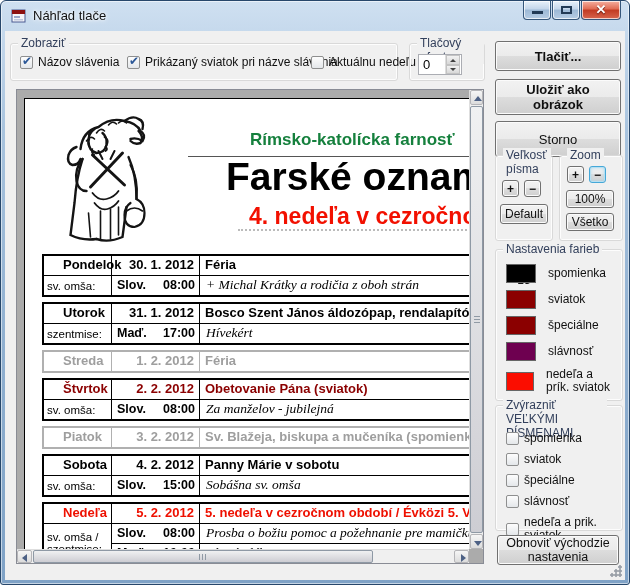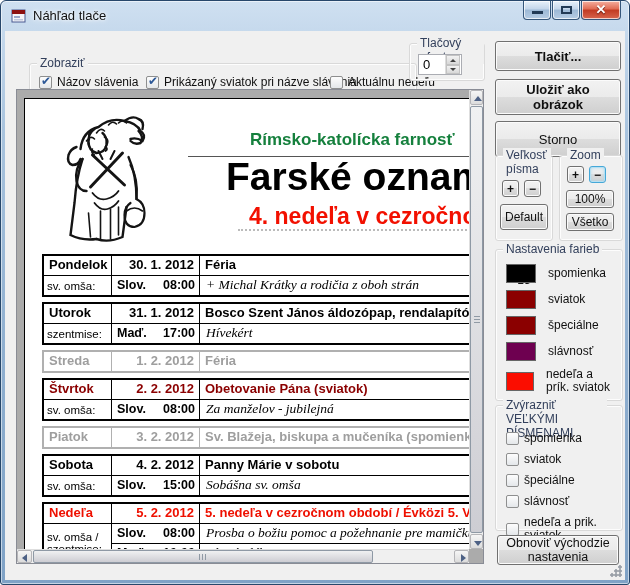--- a/index.html
+++ b/index.html
@@ -80,21 +80,21 @@
   .doc-header{position:absolute;left:225px;top:31px;font-size:17px;font-weight:bold;color:#15803d;white-space:nowrap;}
   .doc-rule{position:absolute;left:163px;top:57px;width:530px;height:1px;background:#555;}
   .doc-title{position:absolute;left:201px;top:56px;font-size:39px;font-weight:bold;color:#000;white-space:nowrap;}
   .doc-subtitle{position:absolute;left:224px;top:104px;font-size:23px;font-weight:bold;color:#f21000;white-space:nowrap;}
   .doc-dotrule{position:absolute;left:213px;top:130px;width:480px;border-top:2px dotted #bbb;}
   .logo{position:absolute;left:25px;top:8px;width:115px;height:140px;}
   .schedule{position:absolute;left:17px;top:155px;width:648px;}
   .day-block{border:2px solid #000;margin-bottom:5px;}
   .day-block.s-muted{border-color:#b0b0b0;}
   .day-row{display:flex;height:19px;line-height:18px;font-weight:bold;font-size:13px;color:#000;}
-  .c-day{width:68px;padding-left:5px;border-right:1px solid #000;}
+  .c-day{width:68px;padding-left:19px;border-right:1px solid #000;}
   .c-date{width:88px;text-align:right;padding-right:5px;border-right:1px solid #000;}
   .c-title{flex:1;padding-left:5px;white-space:nowrap;overflow:hidden;}
   .s-muted .day-row{color:#9e9e9e;}
   .s-muted .c-day,.s-muted .c-date{border-color:#b0b0b0;}
   .s-feast .day-row{color:#8B0000;}
   .s-sunday .day-row{color:#ee1000;}
   .mass-area{display:flex;border-top:1px solid #000;}
   .mass-labels{width:68px;padding-left:3px;border-right:1px solid #000;display:flex;
     flex-direction:column;justify-content:center;font-size:11.5px;color:#000;}
   .mass-rows{flex:1;display:flex;flex-direction:column;}
@@ -134,21 +134,21 @@
           <span class="glyph-max"></span>
         </div>
       <div class="capbtn close">
           <span class="glyph-x">✕</span>
         </div>
     </div>
   </div>
 
   <div class="client">
 
-    <div class="groupbox" style="left:24px;top:12px;width:388px;height:38px;margin-top:20px;">
+    <div class="groupbox" style="left:5px;top:12px;width:388px;height:38px;">
       <span class="gb-caption">Zobraziť</span>
       <div class="checkrow checked" style="position:absolute;left:9px;top:11px;">
         <span class="cbox"></span>
         <span class="cblabel">Názov slávenia</span>
       </div>
       <div class="checkrow checked" style="position:absolute;left:116px;top:11px;">
         <span class="cbox"></span>
         <span class="cblabel">Prikázaný sviatok pri názve slávenia</span>
       </div>
       <div class="checkrow" style="position:absolute;left:300px;top:11px;">
@@ -171,21 +171,21 @@
     <div class="btn bold" style="left:490px;top:10px;width:126px;height:30px;">Tlačiť...</div>
     <div class="btn bold" style="left:490px;top:48px;width:126px;height:36px;line-height:15px;">
       <span style="display:block;width:90px;">Uložiť ako obrázok</span>
     </div>
     <div class="btn" style="left:490px;top:90px;width:126px;height:36px;">Storno</div>
 
     <div class="groupbox" style="left:490px;top:124px;width:58px;height:86px;">
       <span class="gb-caption" style="width:48px;">Veľkosť písma</span>
       <div class="btn small" style="left:6px;top:24px;width:17px;height:17px;font-weight:bold;">+</div>
       <div class="btn small" style="left:28px;top:24px;width:17px;height:17px;font-weight:bold;">−</div>
-      <div class="btn small" style="left:4px;top:48px;width:48px;height:26px;">Default</div>
+      <div class="btn small" style="left:4px;top:48px;width:48px;height:20px;">Default</div>
       <div style="position:absolute;left:0;top:69px;width:100%;text-align:center;font-size:12px;color:#101010;margin-top:48px;">13</div>
     </div>
 
     <div class="groupbox" style="left:554px;top:124px;width:64px;height:86px;">
       <span class="gb-caption">Zoom</span>
       <div class="btn small" style="left:7px;top:10px;width:17px;height:17px;font-weight:bold;">+</div>
       <div class="btn small focused" style="left:29px;top:10px;width:17px;height:17px;font-weight:bold;">−</div>
       <div class="btn small" style="left:6px;top:34px;width:48px;height:18px;">100%</div>
       <div class="btn small" style="left:6px;top:57px;width:48px;height:18px;">Všetko</div>
     </div>

